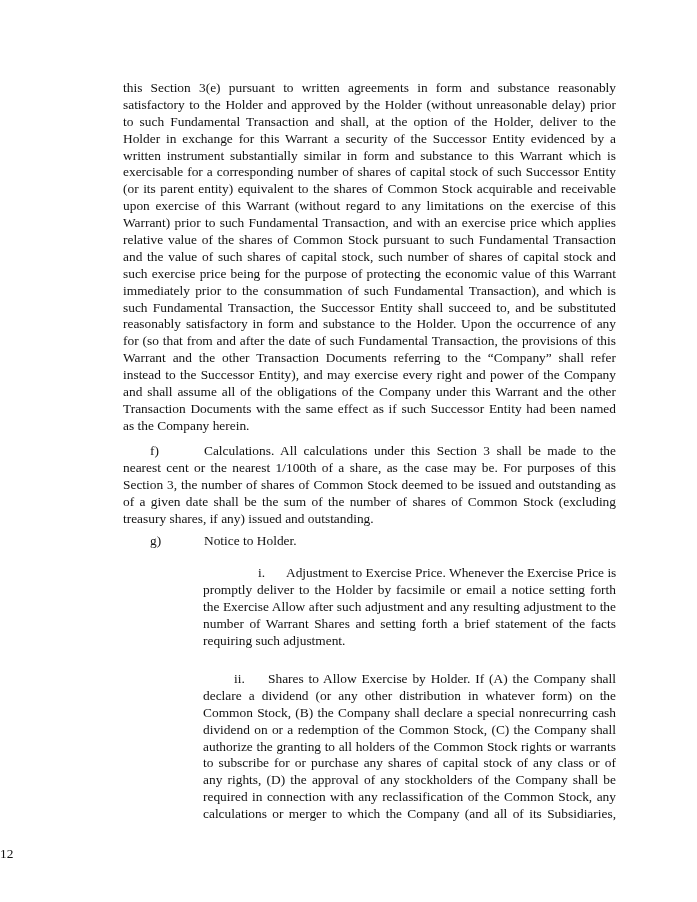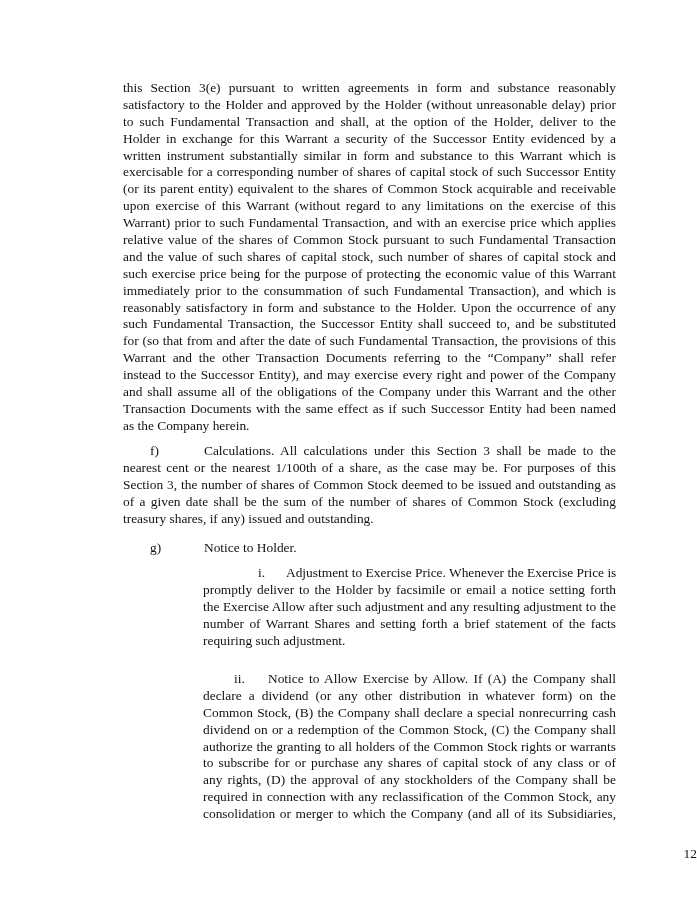--- a/index.html
+++ b/index.html
@@ -7,47 +7,47 @@
   .page {
     position: absolute; left: 0; top: 0; width: 697px; height: 632px;
     font-family: "Liberation Serif", serif; font-size: 13.4px; line-height: 16.9px; color: #111;
   }
   .block { position: absolute; text-align: justify; }
   .line { display: block; white-space: nowrap; text-align: justify; text-align-last: justify; height: 16.9px; }
   .line.last { text-align-last: left; }
   .u { }
   #p-main { left: 123px; top: 80px; width: 493px; }
   #p-f { left: 123px; top: 443px; width: 493px; }
-  #p-g { left: 123px; top: 533px; width: 493px; margin-top: 7px; }
+  #p-g { left: 123px; top: 533px; width: 493px; }
   #p-gi { left: 203px; top: 565px; width: 413px; }
   #p-gii { left: 203px; top: 671px; width: 413px; }
   .num { display: inline-block; }
-  #page-num { position: absolute; top: 846px; left: 0; width: 697px; text-align: right; }
+  #page-num { position: absolute; top: 846px; left: 0; width: 697px; text-align: left; }
 </style>
 </head>
 <body>
 
 <div class="page">
 
   <div class="block" id="p-main">
       <span class="line">this Section 3(e) pursuant to written agreements in form and substance reasonably</span>
       <span class="line">satisfactory to the Holder and approved by the Holder (without unreasonable delay) prior</span>
       <span class="line">to such Fundamental Transaction and shall, at the option of the Holder, deliver to the</span>
       <span class="line">Holder in exchange for this Warrant a security of the Successor Entity evidenced by a</span>
       <span class="line">written instrument substantially similar in form and substance to this Warrant which is</span>
       <span class="line">exercisable for a corresponding number of shares of capital stock of such Successor Entity</span>
       <span class="line">(or its parent entity) equivalent to the shares of Common Stock acquirable and receivable</span>
       <span class="line">upon exercise of this Warrant (without regard to any limitations on the exercise of this</span>
       <span class="line">Warrant) prior to such Fundamental Transaction, and with an exercise price which applies</span>
       <span class="line">relative value of the shares of Common Stock pursuant to such Fundamental Transaction</span>
       <span class="line">and the value of such shares of capital stock, such number of shares of capital stock and</span>
       <span class="line">such exercise price being for the purpose of protecting the economic value of this Warrant</span>
       <span class="line">immediately prior to the consummation of such Fundamental Transaction), and which is</span>
+      <span class="line">such Fundamental Transaction, the Successor Entity shall succeed to, and be substituted</span>
       <span class="line">reasonably satisfactory in form and substance to the Holder. Upon the occurrence of any</span>
-      <span class="line">such Fundamental Transaction, the Successor Entity shall succeed to, and be substituted</span>
       <span class="line">for (so that from and after the date of such Fundamental Transaction, the provisions of this</span>
       <span class="line">Warrant and the other Transaction Documents referring to the “Company” shall refer</span>
       <span class="line">instead to the Successor Entity), and may exercise every right and power of the Company</span>
       <span class="line">and shall assume all of the obligations of the Company under this Warrant and the other</span>
       <span class="line">Transaction Documents with the same effect as if such Successor Entity had been named</span>
       <span class="line last">as the Company herein.</span>
     </div>
 
   <div class="block" id="p-f">
     <span class="line"><span style="display:inline-block;width:27px"></span><span class="num" style="width:54px">f)</span><span class="u">Calculations</span><span>. All calculations under this Section 3 shall be made to the</span></span>
@@ -67,27 +67,27 @@
     <span class="line"><span style="display:inline-block;width:55px"></span><span class="num" style="width:10px">i.</span><span style="display:inline-block;width:18px"></span><span class="u">Adjustment to Exercise Price</span><span>. Whenever the Exercise Price is</span></span>
     <div id="p-gi-lines">
         <span class="line">promptly deliver to the Holder by facsimile or email a notice setting forth</span>
         <span class="line">the Exercise Allow after such adjustment and any resulting adjustment to the</span>
         <span class="line">number of Warrant Shares and setting forth a brief statement of the facts</span>
         <span class="line last">requiring such adjustment.</span>
       </div>
   </div>
 
   <div class="block" id="p-gii">
-    <span class="line"><span style="display:inline-block;width:31px"></span><span class="num" style="width:14px">ii.</span><span style="display:inline-block;width:20px"></span><span class="u">Notice to Allow Exercise by Allow</span><span>. If (A) the Company shall</span></span>
+    <span class="line"><span style="display:inline-block;width:31px"></span><span class="num" style="width:14px">ii.</span><span style="display:inline-block;width:20px"></span><span class="u">Shares to Allow Exercise by Holder</span><span>. If (A) the Company shall</span></span>
     <div id="p-gii-lines">
         <span class="line">declare a dividend (or any other distribution in whatever form) on the</span>
         <span class="line">Common Stock, (B) the Company shall declare a special nonrecurring cash</span>
         <span class="line">dividend on or a redemption of the Common Stock, (C) the Company shall</span>
         <span class="line">authorize the granting to all holders of the Common Stock rights or warrants</span>
         <span class="line">to subscribe for or purchase any shares of capital stock of any class or of</span>
         <span class="line">any rights, (D) the approval of any stockholders of the Company shall be</span>
         <span class="line">required in connection with any reclassification of the Common Stock, any</span>
-        <span class="line">consolidation or merger to which the Company (and all of its Subsidiaries,</span>
+        <span class="line">calculations or merger to which the Company (and all of its Subsidiaries,</span>
       </div>
   </div>
 
   <div id="page-num">12</div>
 </div>
 
 </body></html>

